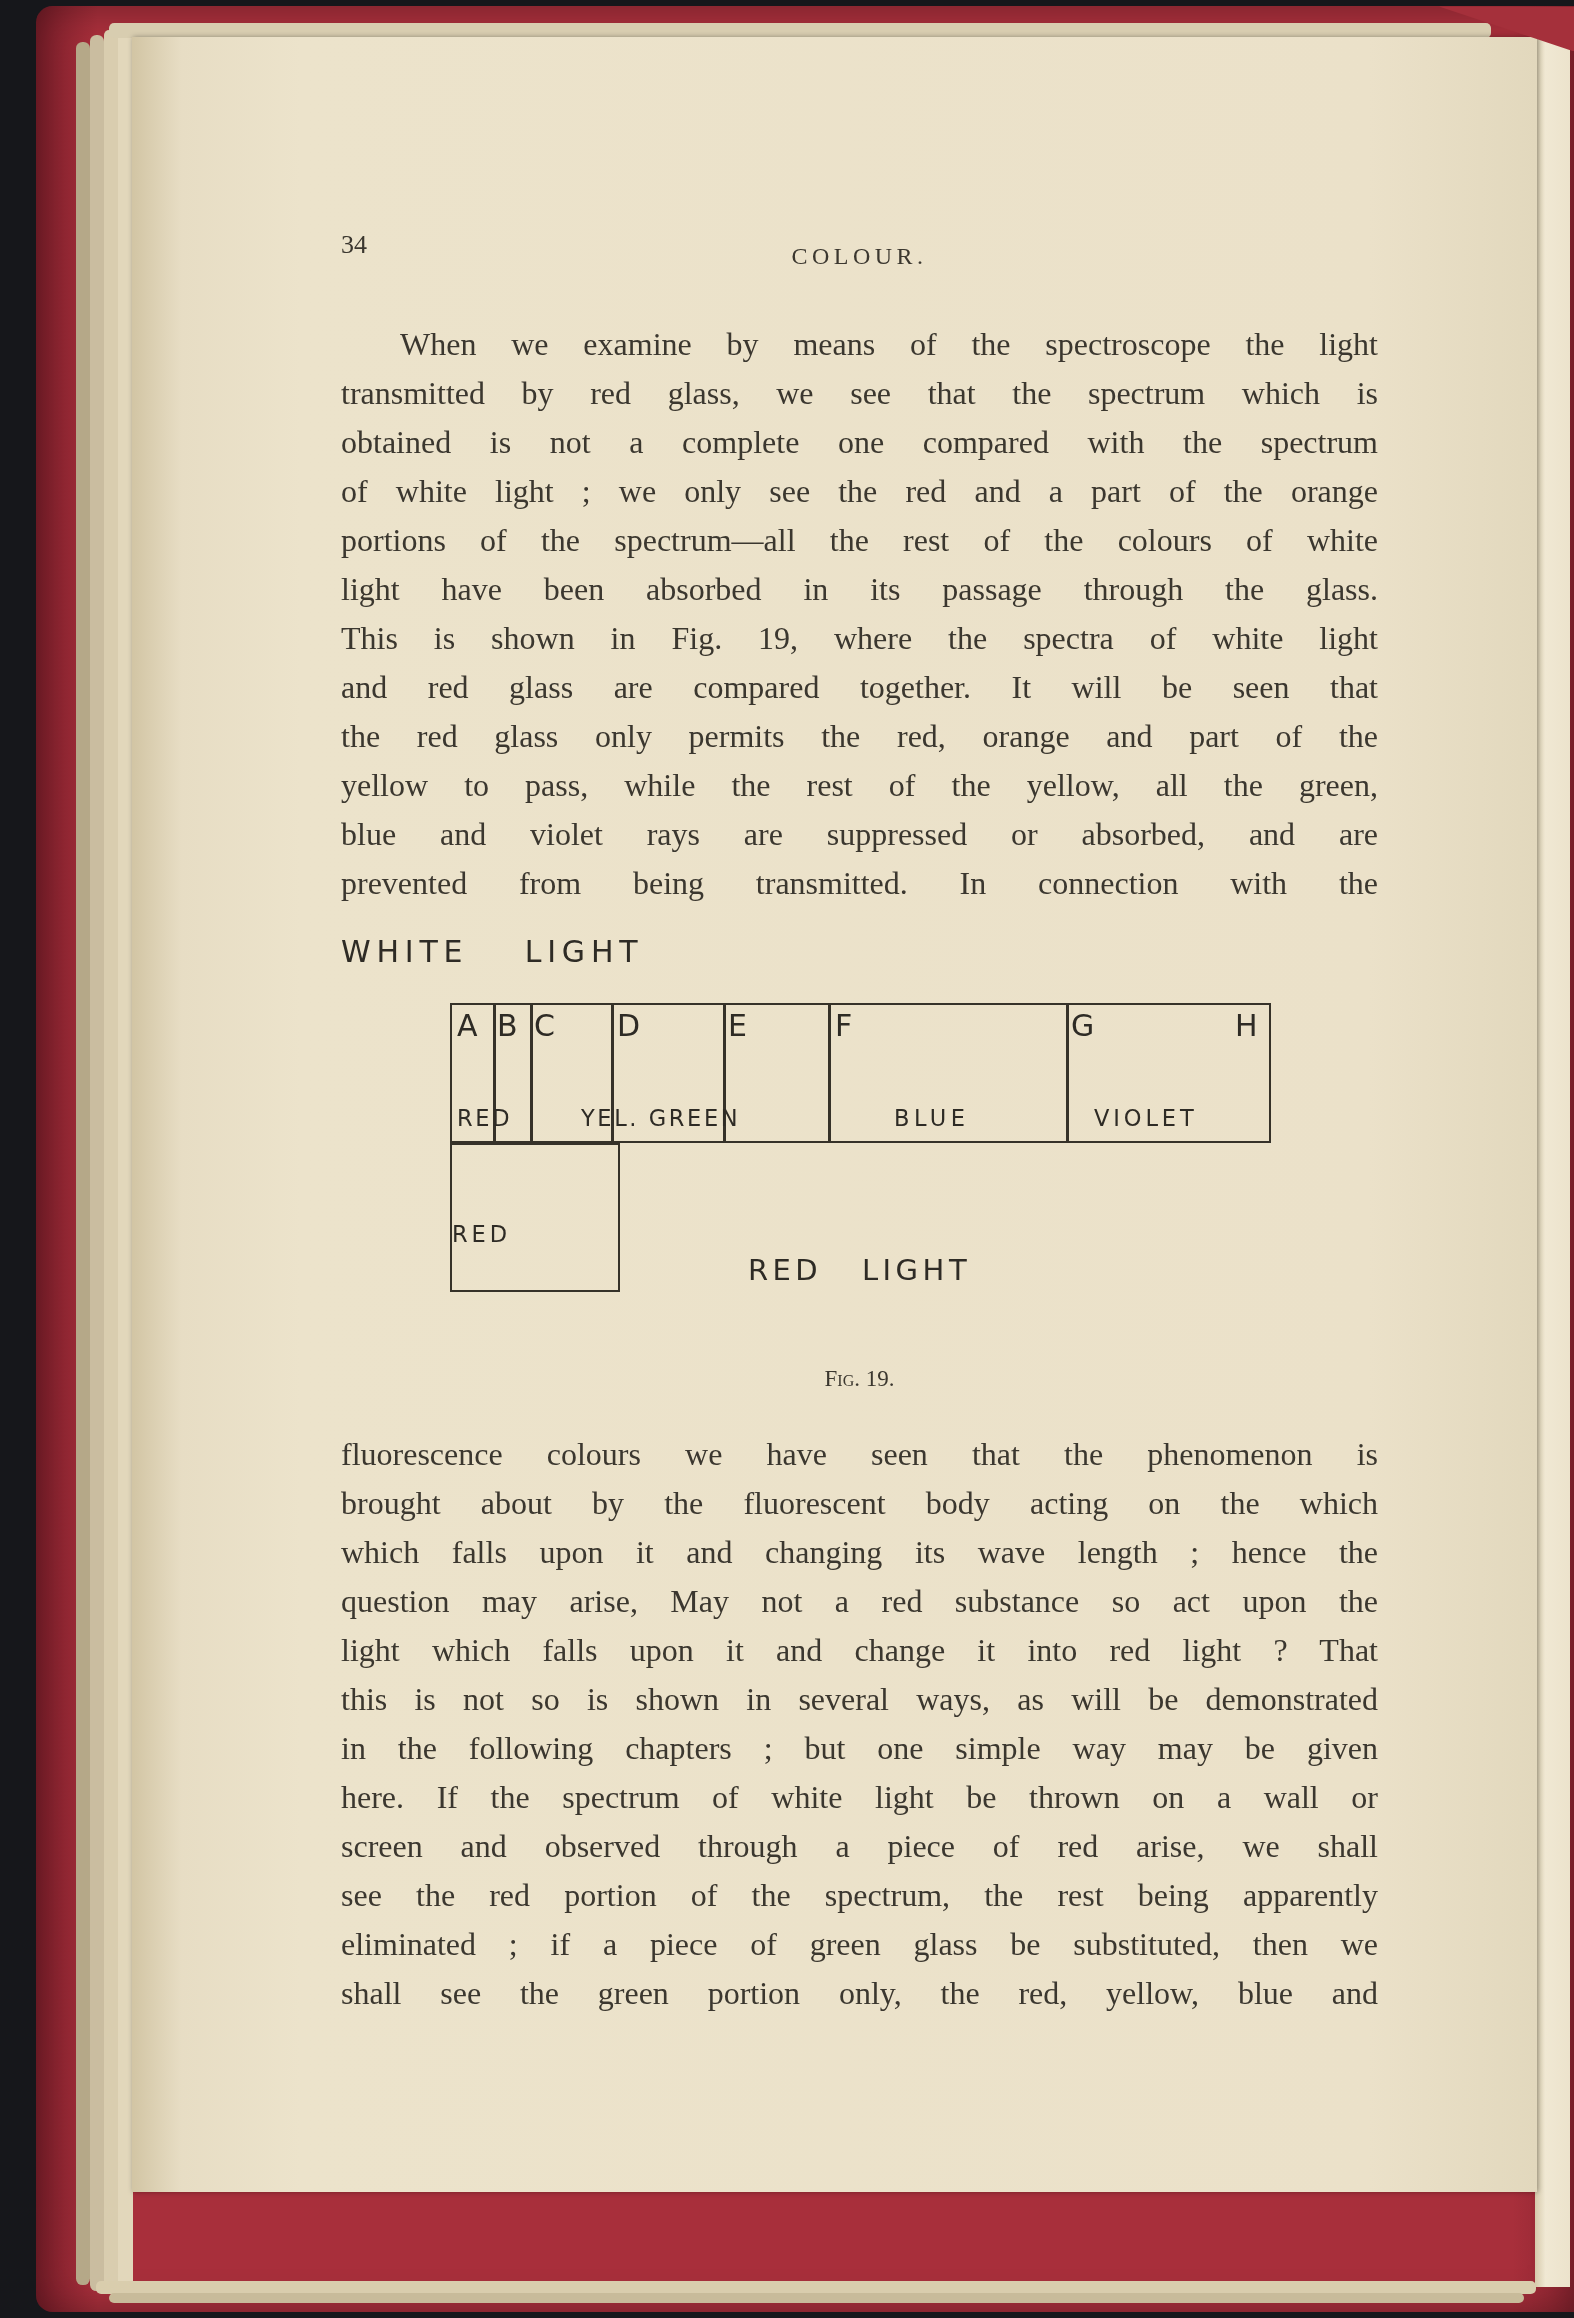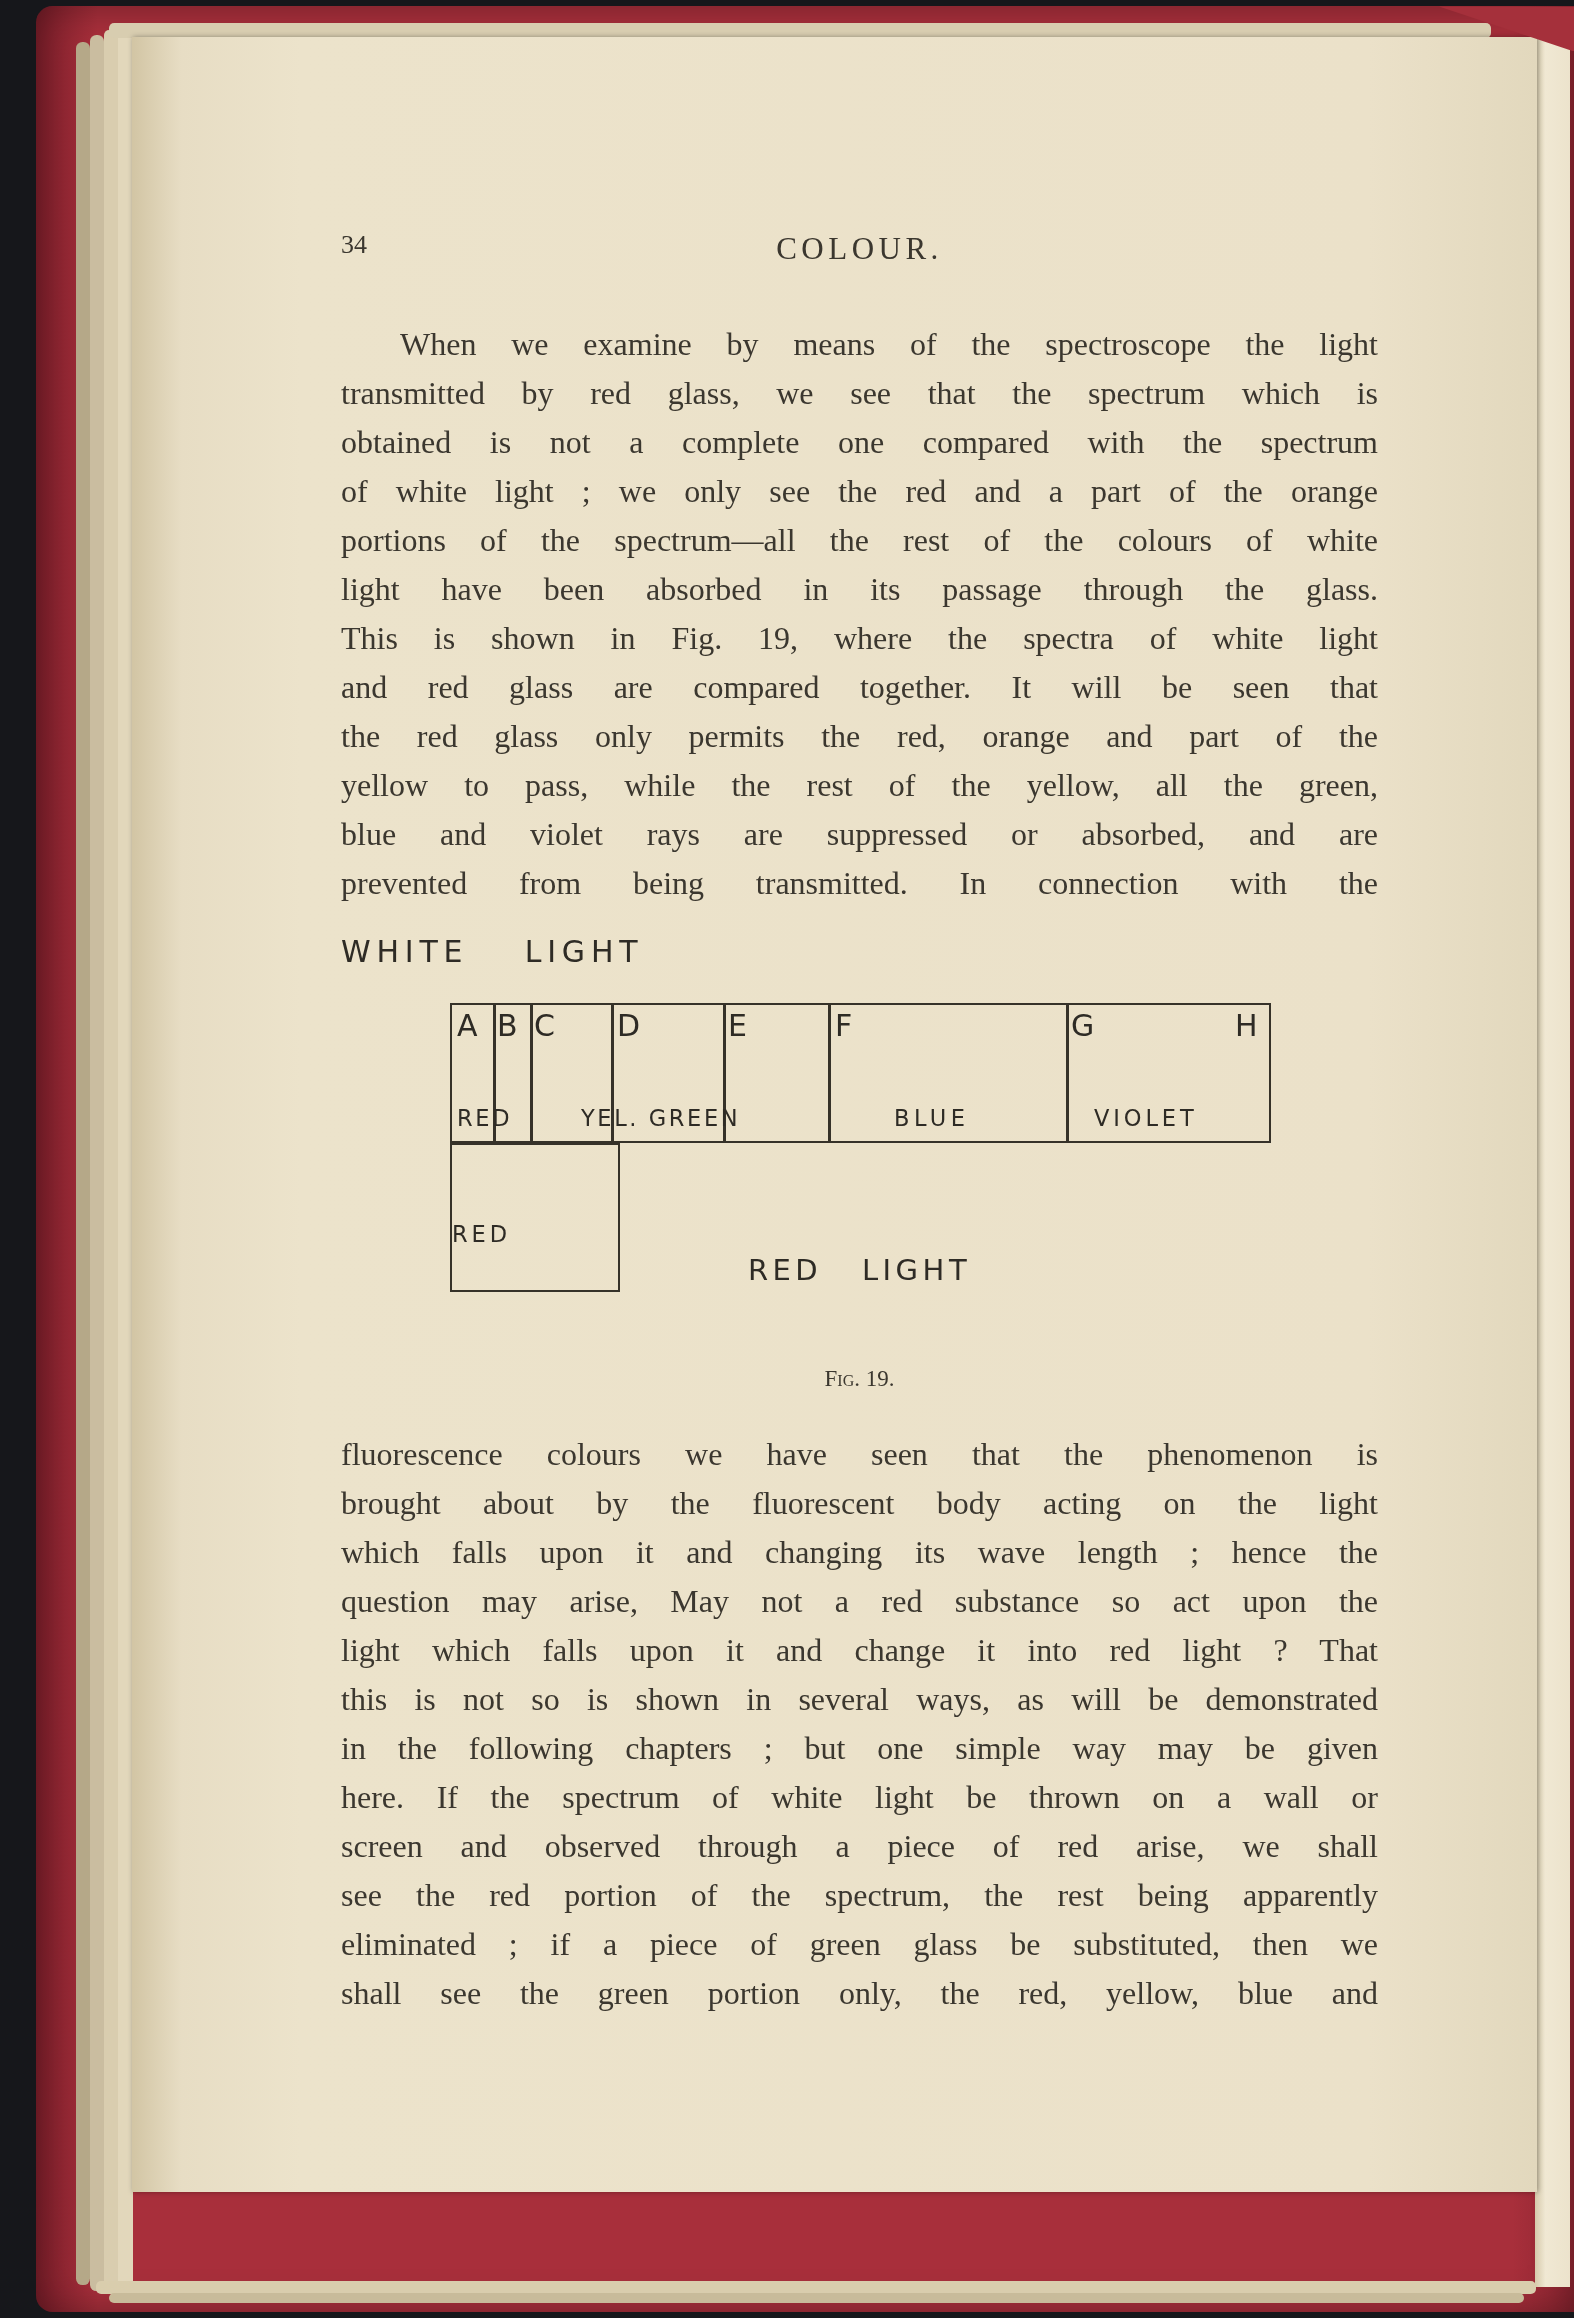--- a/index.html
+++ b/index.html
@@ -26,22 +26,22 @@
               background:linear-gradient(90deg,#d6caab 0,#f0e8d3 30%,#ece3cc 100%);}
   
   .page{position:absolute;left:132px;top:37px;width:1405px;height:2155px;z-index:4;
         background:
           radial-gradient(120% 100% at 50% 50%, rgba(0,0,0,0) 70%, rgba(120,100,60,.12) 100%),
           linear-gradient(90deg,#d2c5a4 0%,#e7ddc4 3.5%,#ece3cb 12%,#ebe1c9 88%,#e2d8bd 100%);
         box-shadow:1.3px 0 5.1px rgba(0,0,0,.35);color:#3b372f;}
   
   .page-head{position:absolute;left:209px;top:193px;width:1037px;height:33px;font-size:26px;}
   .pagenum{position:absolute;left:0;top:0;}
-  .running-head{position:absolute;left:0;top:1px;width:100%;text-align:center;
-                font-size:31px;letter-spacing:4.5px;}
+  .running-head{position:absolute;left:0;top:13px;width:100%;text-align:center;
+                font-size:24px;letter-spacing:4.5px;}
   
   .para{position:absolute;left:209px;width:1037px;}
   .para1{top:283px;}
   .para2{top:1393px;}
   .line{height:49px;line-height:49px;font-size:32px;
         text-align:justify;text-align-last:justify;}
   .line.indent{text-indent:59px;}
   
   .fig-top-caption{position:absolute;left:209px;top:897px;width:1037px;text-align:left;
         font-family:"DejaVu Sans","Liberation Sans",sans-serif;font-size:30px;
@@ -130,21 +130,21 @@
 
     <div class="red-box">
       <span class="band">RED</span>
     </div>
 
     <div class="fig-bottom-caption">RED LIGHT</div>
     <div class="fig-number">Fig. 19.</div>
 
     <div class="para para2">
       <div class="line">fluorescence colours we have seen that the phenomenon is</div>
-      <div class="line">brought about by the fluorescent body acting on the light</div>
+      <div class="line">brought about by the fluorescent body acting on the which</div>
       <div class="line">which falls upon it and changing its wave length ; hence the</div>
       <div class="line">question may arise, May not a red substance so act upon the</div>
       <div class="line">light which falls upon it and change it into red light ?  That</div>
       <div class="line">this is not so is shown in several ways, as will be demonstrated</div>
       <div class="line">in the following chapters ; but one simple way may be given</div>
       <div class="line">here.  If the spectrum of white light be thrown on a wall or</div>
       <div class="line">screen and observed through a piece of red arise, we shall</div>
       <div class="line">see the red portion of the spectrum, the rest being apparently</div>
       <div class="line">eliminated ; if a piece of green glass be substituted, then we</div>
       <div class="line">shall see the green portion only, the red, yellow, blue and</div>

